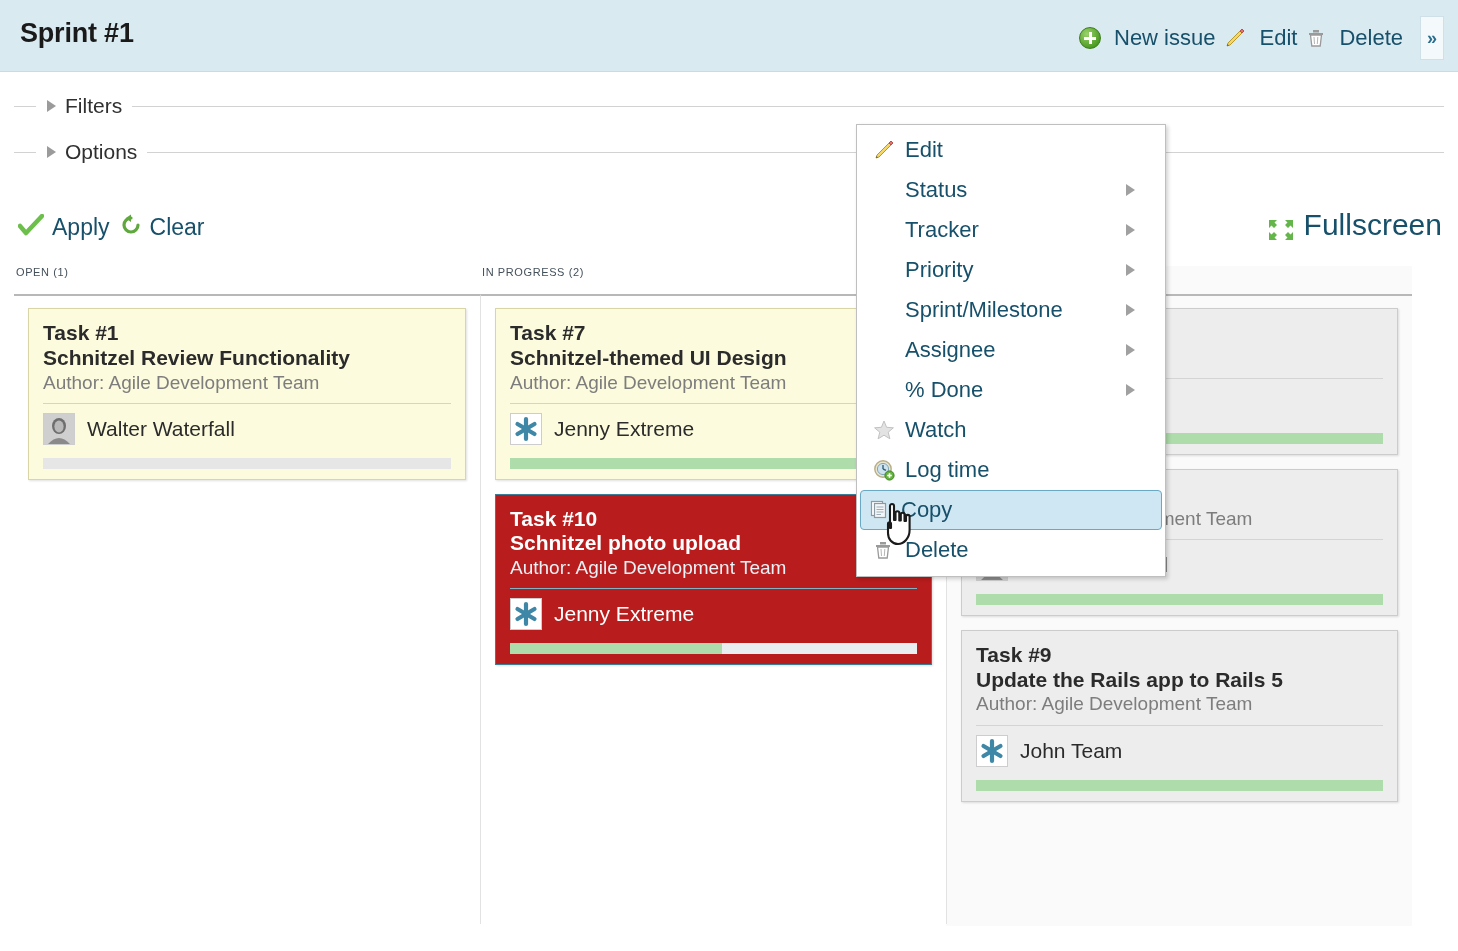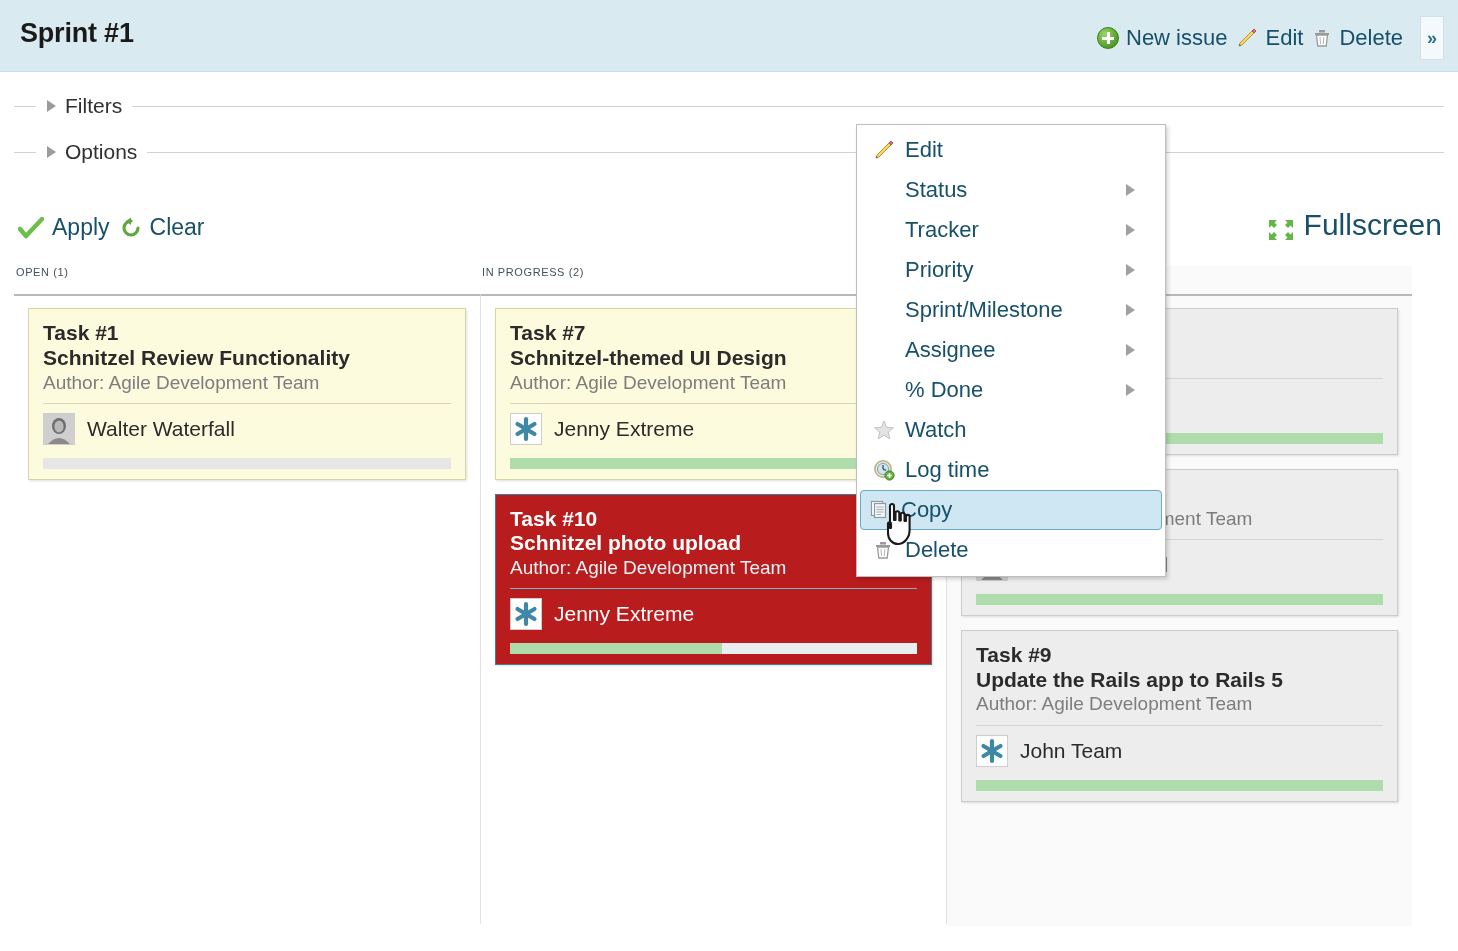--- a/index.html
+++ b/index.html
@@ -19,21 +19,21 @@
   .topbar-title {
     position: absolute; left: 20px; top: 18px;
     font-size: 27px; font-weight: bold; color: #1a1a1a;
     letter-spacing: -0.2px;
   }
   .topbar-actions {
     position: absolute; right: 14px; top: 16px;
     display: flex; align-items: center; gap: 9px;
     font-size: 22px; color: #18516b;
   }
-  .topbar-actions .act { display: flex; align-items: center; gap: 7px; cursor: pointer; }
+  .topbar-actions .act { display: flex; align-items: center; gap: 13px; cursor: pointer; }
   .topbar-actions .lbl { color: #17506a; }
   .overflow-btn {
     margin-left: 8px;
     width: 24px; height: 44px;
     background: #f4f9fb;
     border: 1px solid #cfe0e8;
     display: flex; align-items: center; justify-content: center;
     color: #2a6f90; font-size: 18px; font-weight: bold;
     cursor: pointer;
   }
@@ -69,21 +69,21 @@
   }
   .fb-label { font-size: 21px; color: #303030; padding-right: 10px; white-space: nowrap; }
   .fb-rule { flex: 1; border-top: 1px solid #d2d2d2; }
 
   
   .applybar {
     position: absolute; left: 18px; top: 214px;
     display: flex; align-items: center; gap: 10px;
     font-size: 23px; color: #17506a;
   }
-  .applybar .act { display: flex; align-items: center; gap: 8px; cursor: pointer; }
+  .applybar .act { display: flex; gap: 8px; cursor: pointer; }
 
   .fullscreen-btn {
     position: absolute; right: 16px; top: 208px;
     display: flex; align-items: center; gap: 10px;
     font-size: 30px; color: #17506a; cursor: pointer;
   }
 
   
   .board {
     position: absolute; left: 14px; top: 266px;

